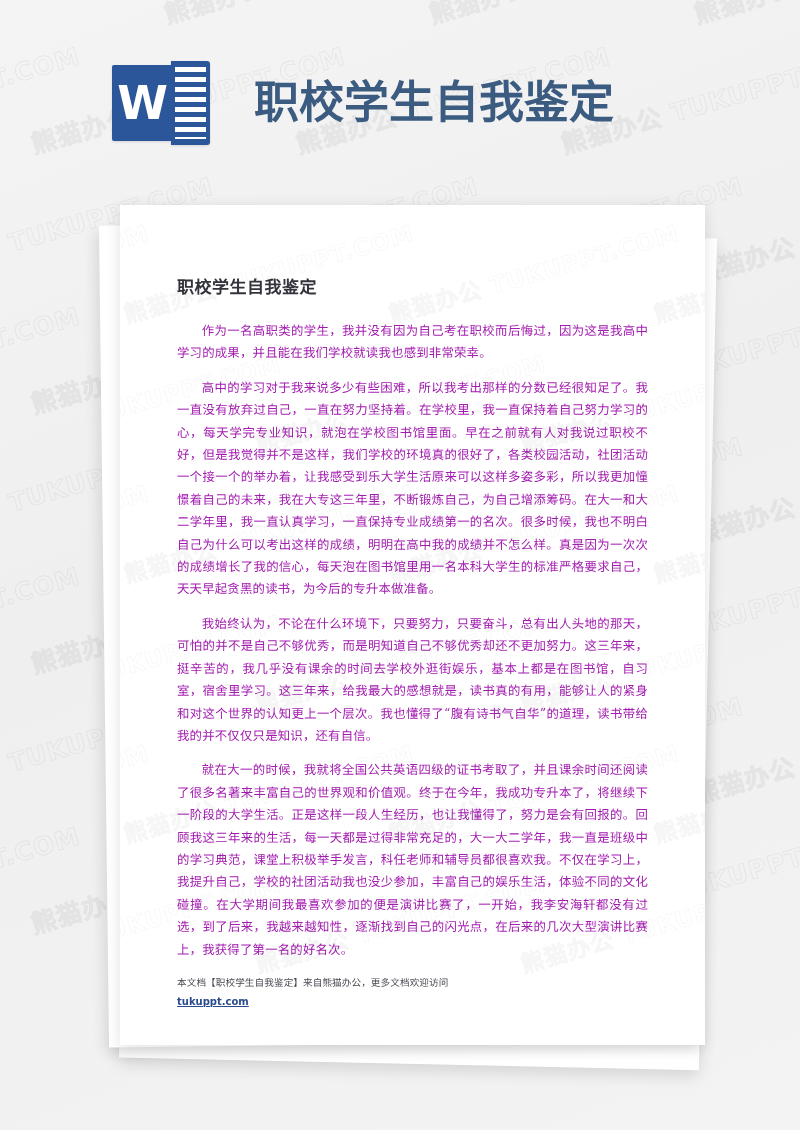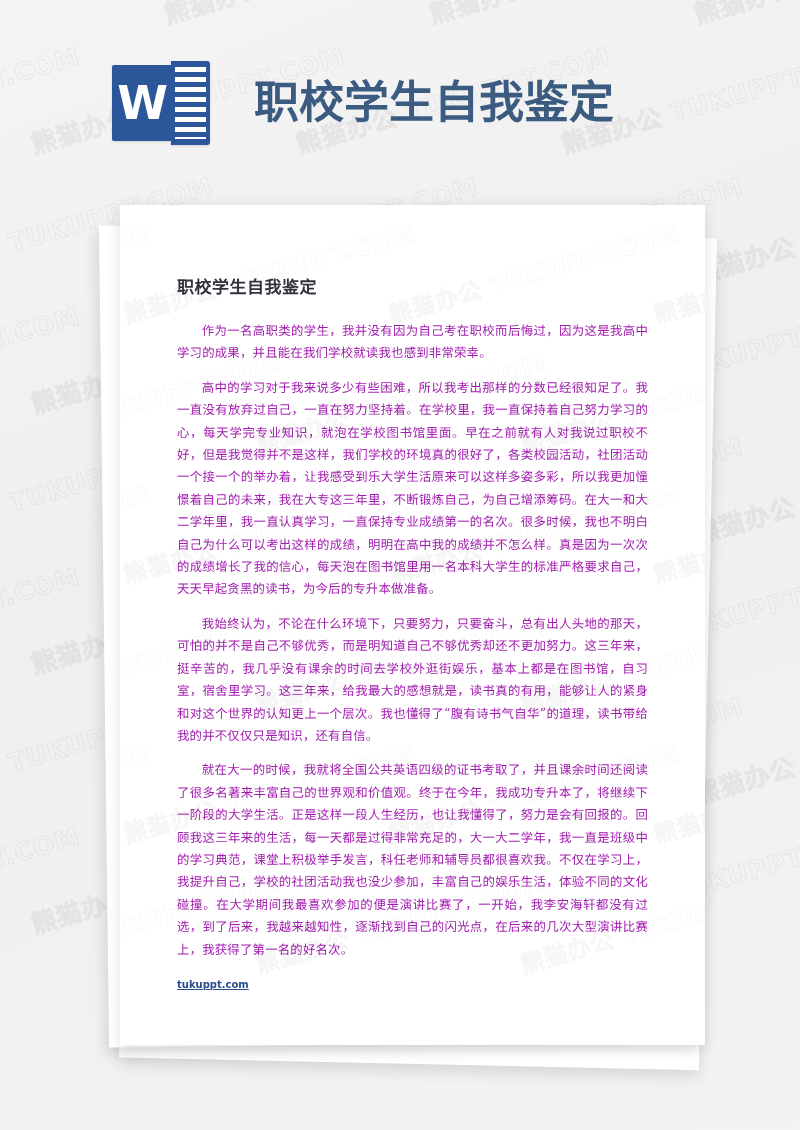--- a/index.html
+++ b/index.html
@@ -269,20 +269,21 @@
   <div class="sheet sheet-back1"></div>
   <div class="sheet sheet-front"></div>
 </div>
 
 <div class="doc-body">
   <h1 class="doc-title">职校学生自我鉴定</h1>
   <p class="para">作为一名高职类的学生，我并没有因为自己考在职校而后悔过，因为这是我高中学习的成果，并且能在我们学校就读我也感到非常荣幸。</p>
   <p class="para">高中的学习对于我来说多少有些困难，所以我考出那样的分数已经很知足了。我一直没有放弃过自己，一直在努力坚持着。在学校里，我一直保持着自己努力学习的心，每天学完专业知识，就泡在学校图书馆里面。早在之前就有人对我说过职校不好，但是我觉得并不是这样，我们学校的环境真的很好了，各类校园活动，社团活动一个接一个的举办着，让我感受到乐大学生活原来可以这样多姿多彩，所以我更加憧憬着自己的未来，我在大专这三年里，不断锻炼自己，为自己增添筹码。在大一和大二学年里，我一直认真学习，一直保持专业成绩第一的名次。很多时候，我也不明白自己为什么可以考出这样的成绩，明明在高中我的成绩并不怎么样。真是因为一次次的成绩增长了我的信心，每天泡在图书馆里用一名本科大学生的标准严格要求自己，天天早起贪黑的读书，为今后的专升本做准备。</p>
   <p class="para">我始终认为，不论在什么环境下，只要努力，只要奋斗，总有出人头地的那天，可怕的并不是自己不够优秀，而是明知道自己不够优秀却还不更加努力。这三年来，挺辛苦的，我几乎没有课余的时间去学校外逛街娱乐，基本上都是在图书馆，自习室，宿舍里学习。这三年来，给我最大的感想就是，读书真的有用，能够让人的紧身和对这个世界的认知更上一个层次。我也懂得了“腹有诗书气自华”的道理，读书带给我的并不仅仅只是知识，还有自信。</p>
   <p class="para">就在大一的时候，我就将全国公共英语四级的证书考取了，并且课余时间还阅读了很多名著来丰富自己的世界观和价值观。终于在今年，我成功专升本了，将继续下一阶段的大学生活。正是这样一段人生经历，也让我懂得了，努力是会有回报的。回顾我这三年来的生活，每一天都是过得非常充足的，大一大二学年，我一直是班级中的学习典范，课堂上积极举手发言，科任老师和辅导员都很喜欢我。不仅在学习上，我提升自己，学校的社团活动我也没少参加，丰富自己的娱乐生活，体验不同的文化碰撞。在大学期间我最喜欢参加的便是演讲比赛了，一开始，我李安海轩都没有过选，到了后来，我越来越知性，逐渐找到自己的闪光点，在后来的几次大型演讲比赛上，我获得了第一名的好名次。</p>
+  <div class="footer-note">本文档【职校学生自我鉴定】来自熊猫办公，更多文档欢迎访问</div>
   <a class="footer-link">tukuppt.com</a>
 </div>
 
 <div class="paper-wm">
   <div class="wm-layer" id="wm-layer-paper" style="inset:-200px">
       <div class="wm" style="left: -67.5px; top: 250px;">熊猫办公 TUKUPPT.COM</div>
       <div class="wm" style="left: 197.5px; top: 250px;">熊猫办公 TUKUPPT.COM</div>
       <div class="wm" style="left: 462.5px; top: 250px;">熊猫办公 TUKUPPT.COM</div>
       <div class="wm" style="left: 727.5px; top: 250px;">熊猫办公 TUKUPPT.COM</div>
       <div class="wm" style="left: 65px; top: 380px;">熊猫办公 TUKUPPT.COM</div>

